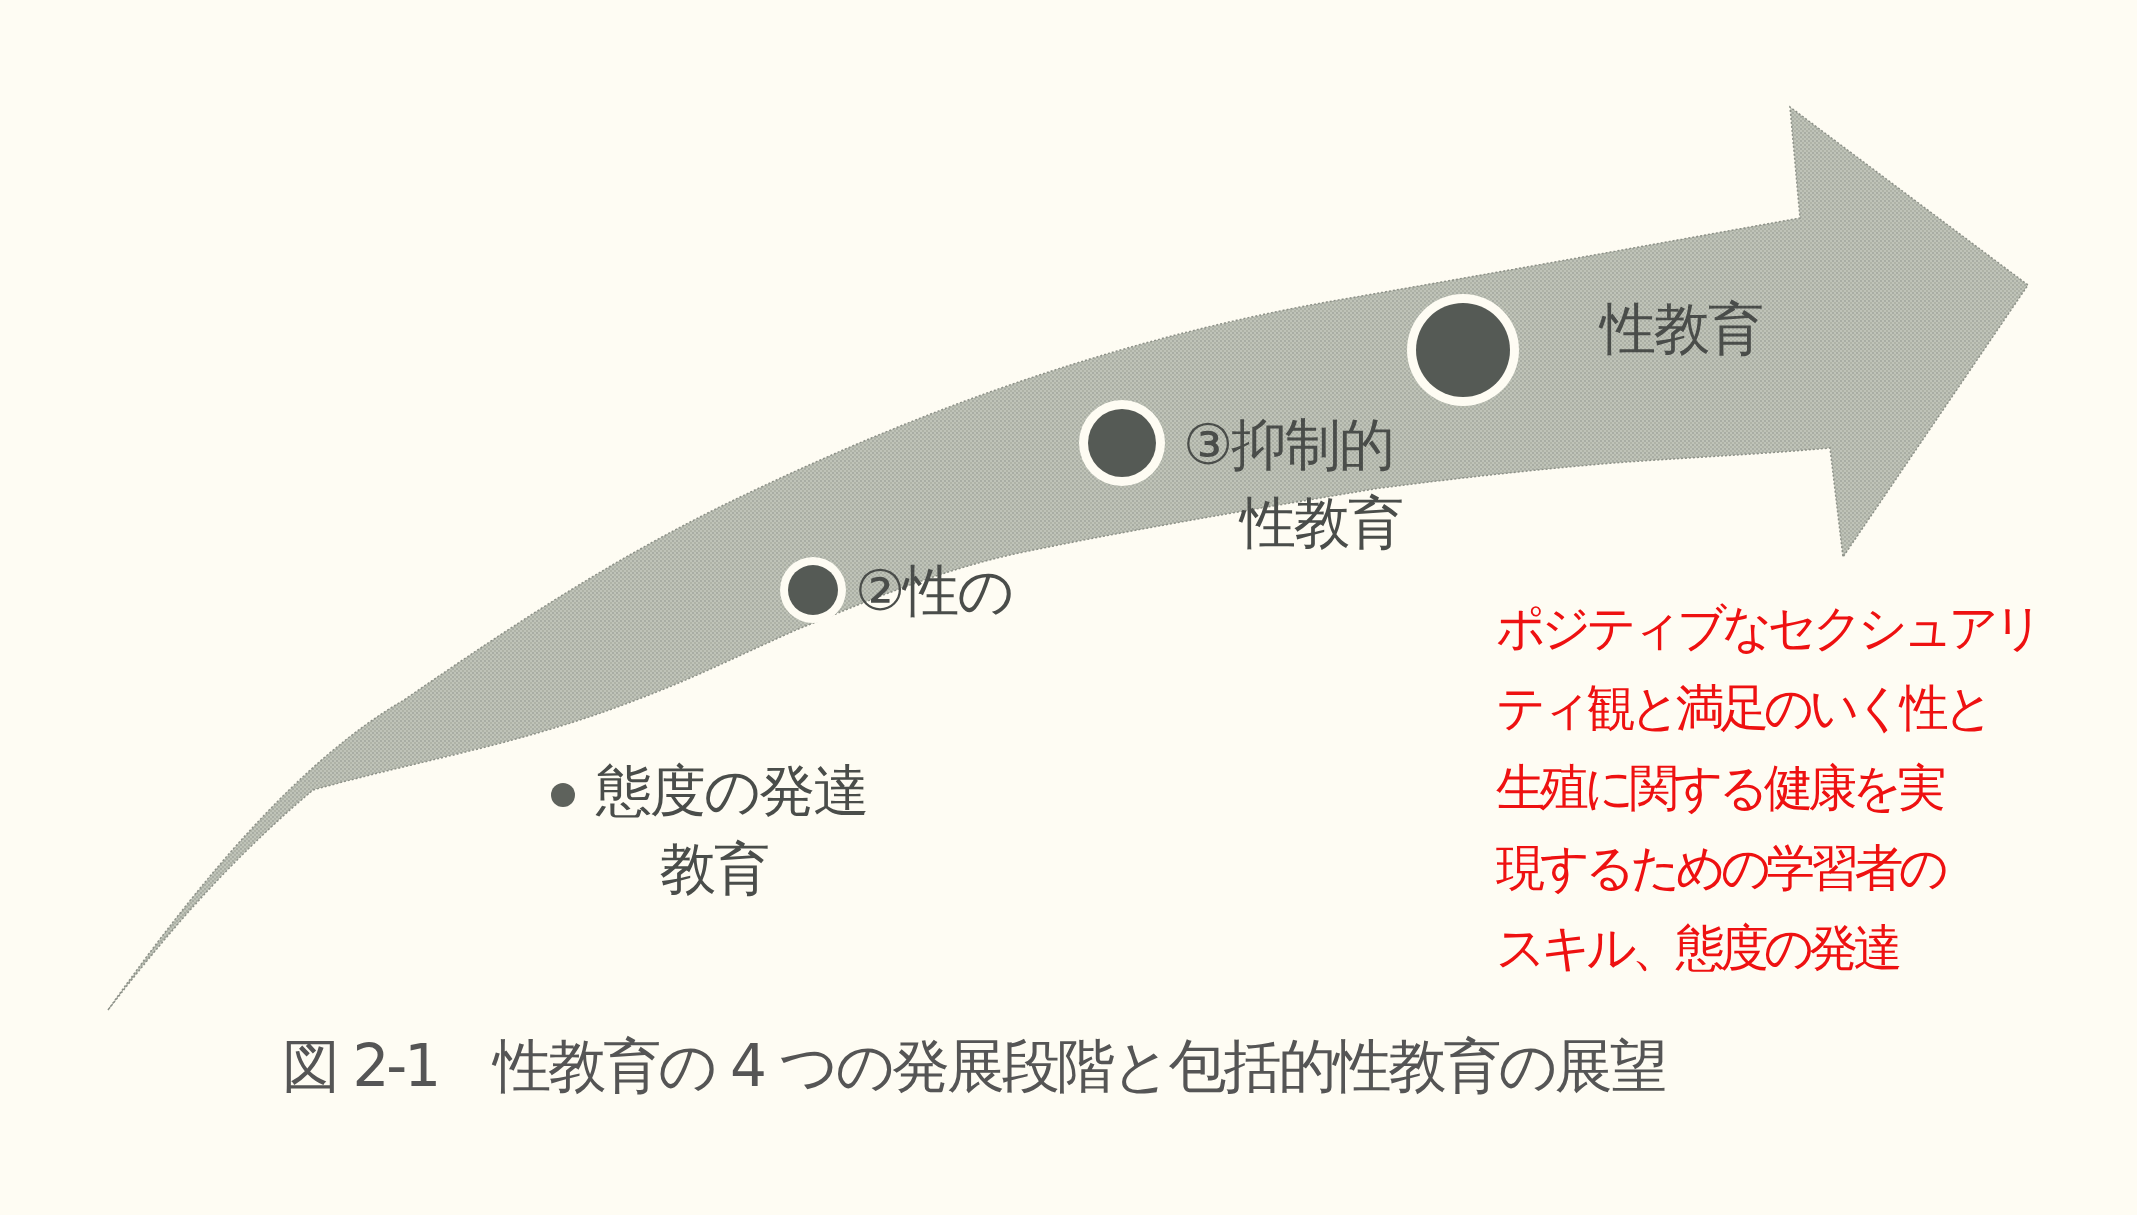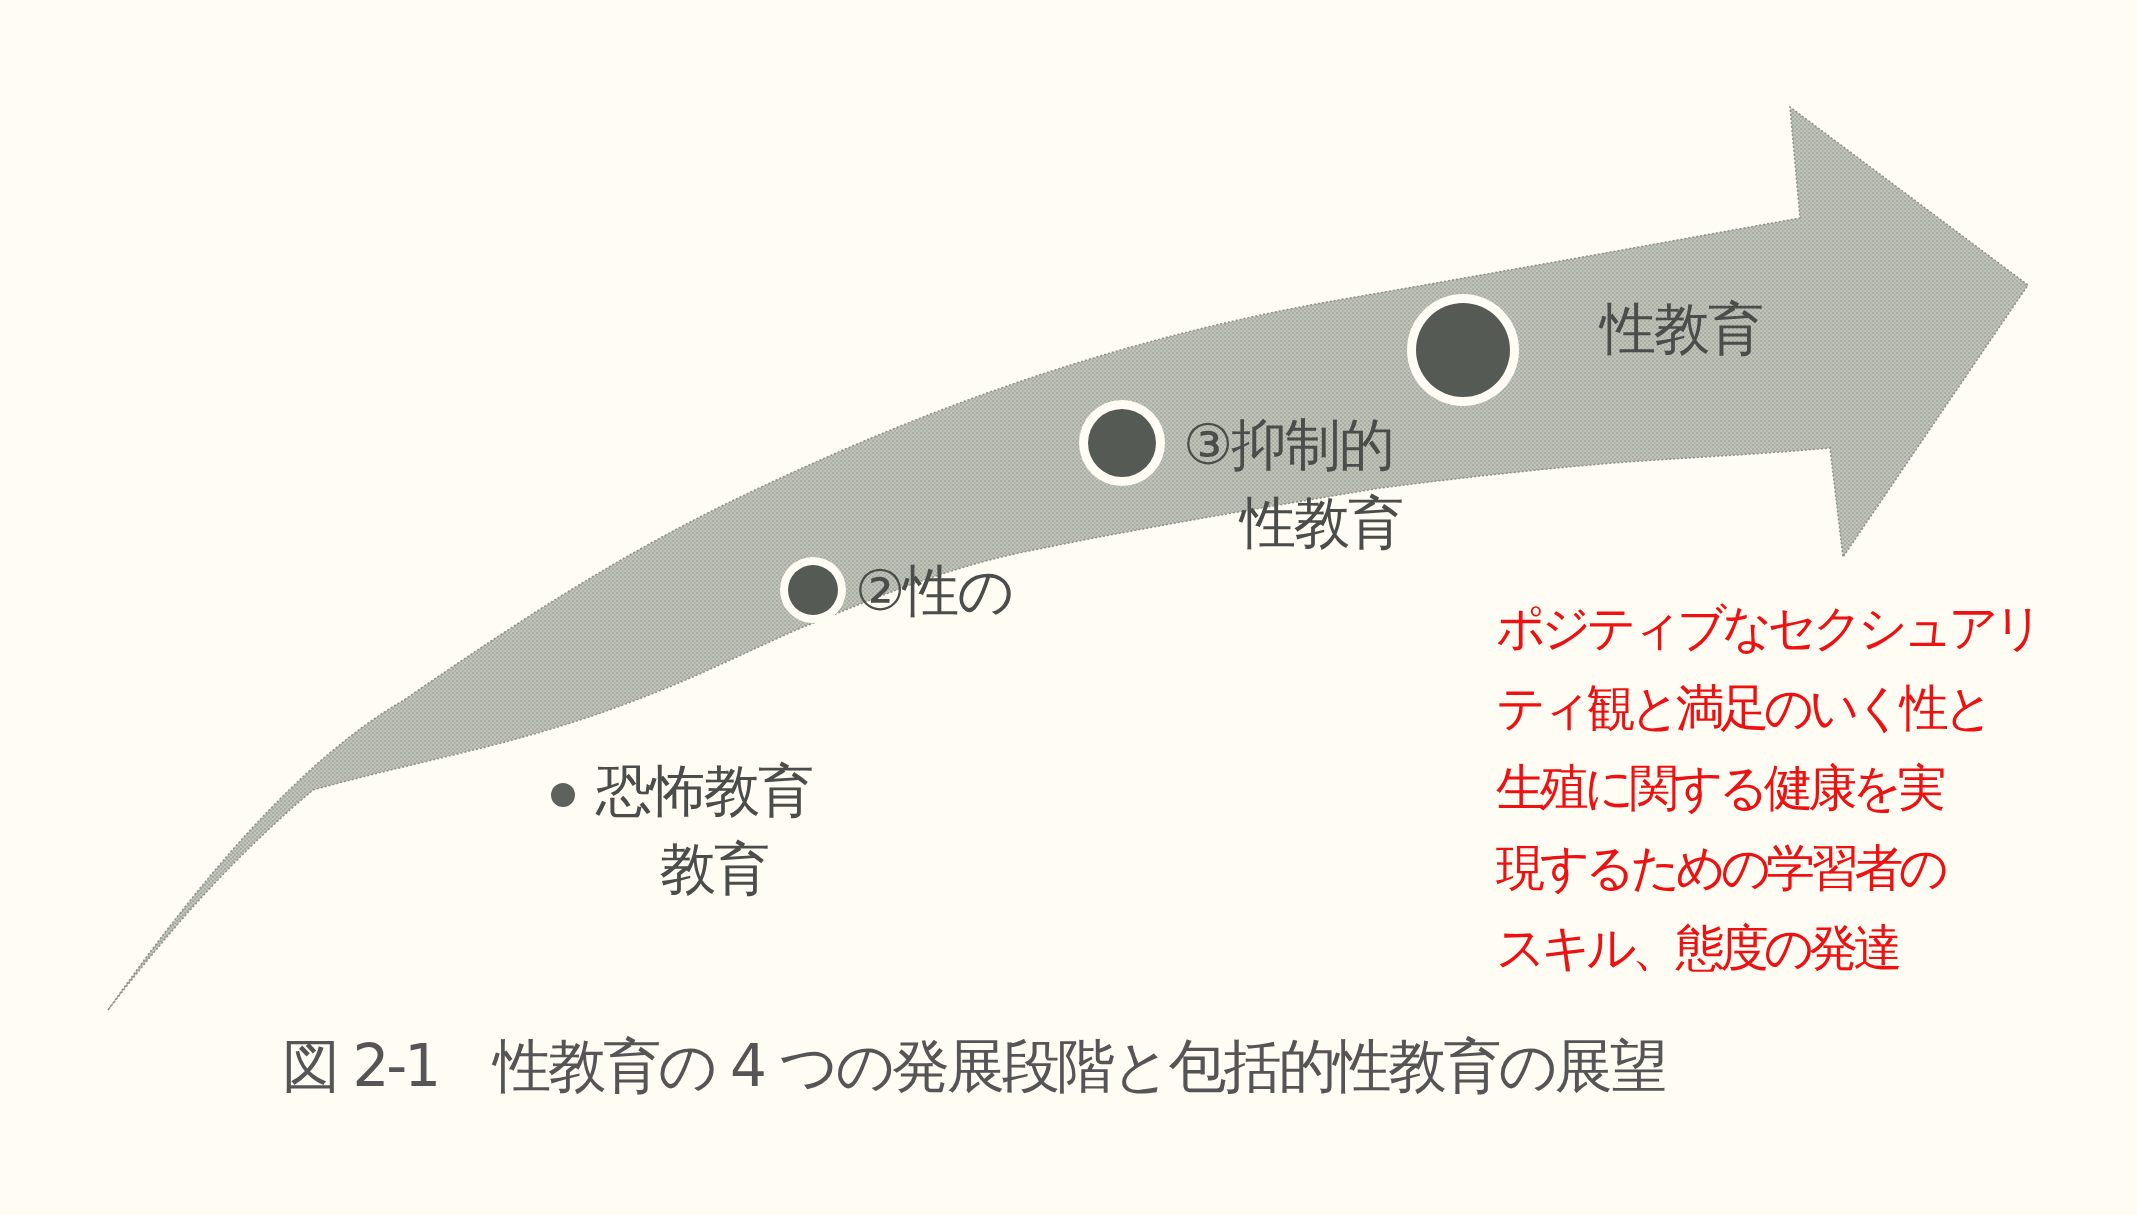--- a/index.html
+++ b/index.html
@@ -84,21 +84,21 @@
       <circle cx="1122" cy="443" r="43" fill="#fefcf3"></circle>
       <circle cx="1122" cy="443" r="34" fill="#555a55"></circle>
     </g>
     <g>
       <circle cx="1463" cy="350" r="56" fill="#fefcf3"></circle>
       <circle cx="1463" cy="350" r="47" fill="#555a55"></circle>
     </g>
   </svg>
 
   <div class="stage-label" style="left:596px; top:752px;">
-    <span>恐怖教育</span>
+    <span>態度の発達</span>
     <span class="l2" style="padding-left:64px;">教育</span>
   </div>
 
   <div class="stage-label" style="left:855px; top:552px;">
     <span>②性の</span>
   </div>
 
   <div class="stage-label" style="left:1174px; top:406px;text-align:center;">
     <span>③抑制的</span>
     <span class="l2" style="padding-left:66px;">性教育</span>

